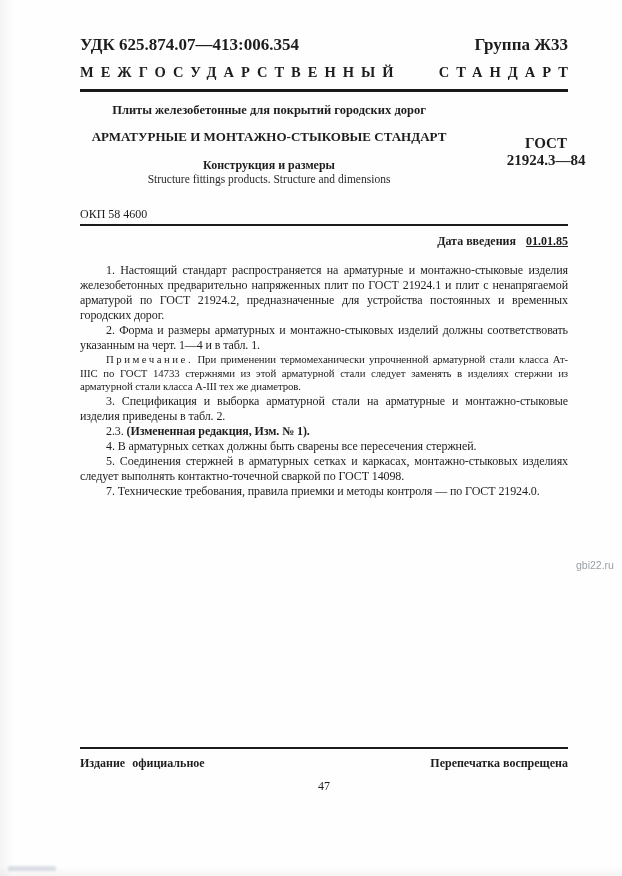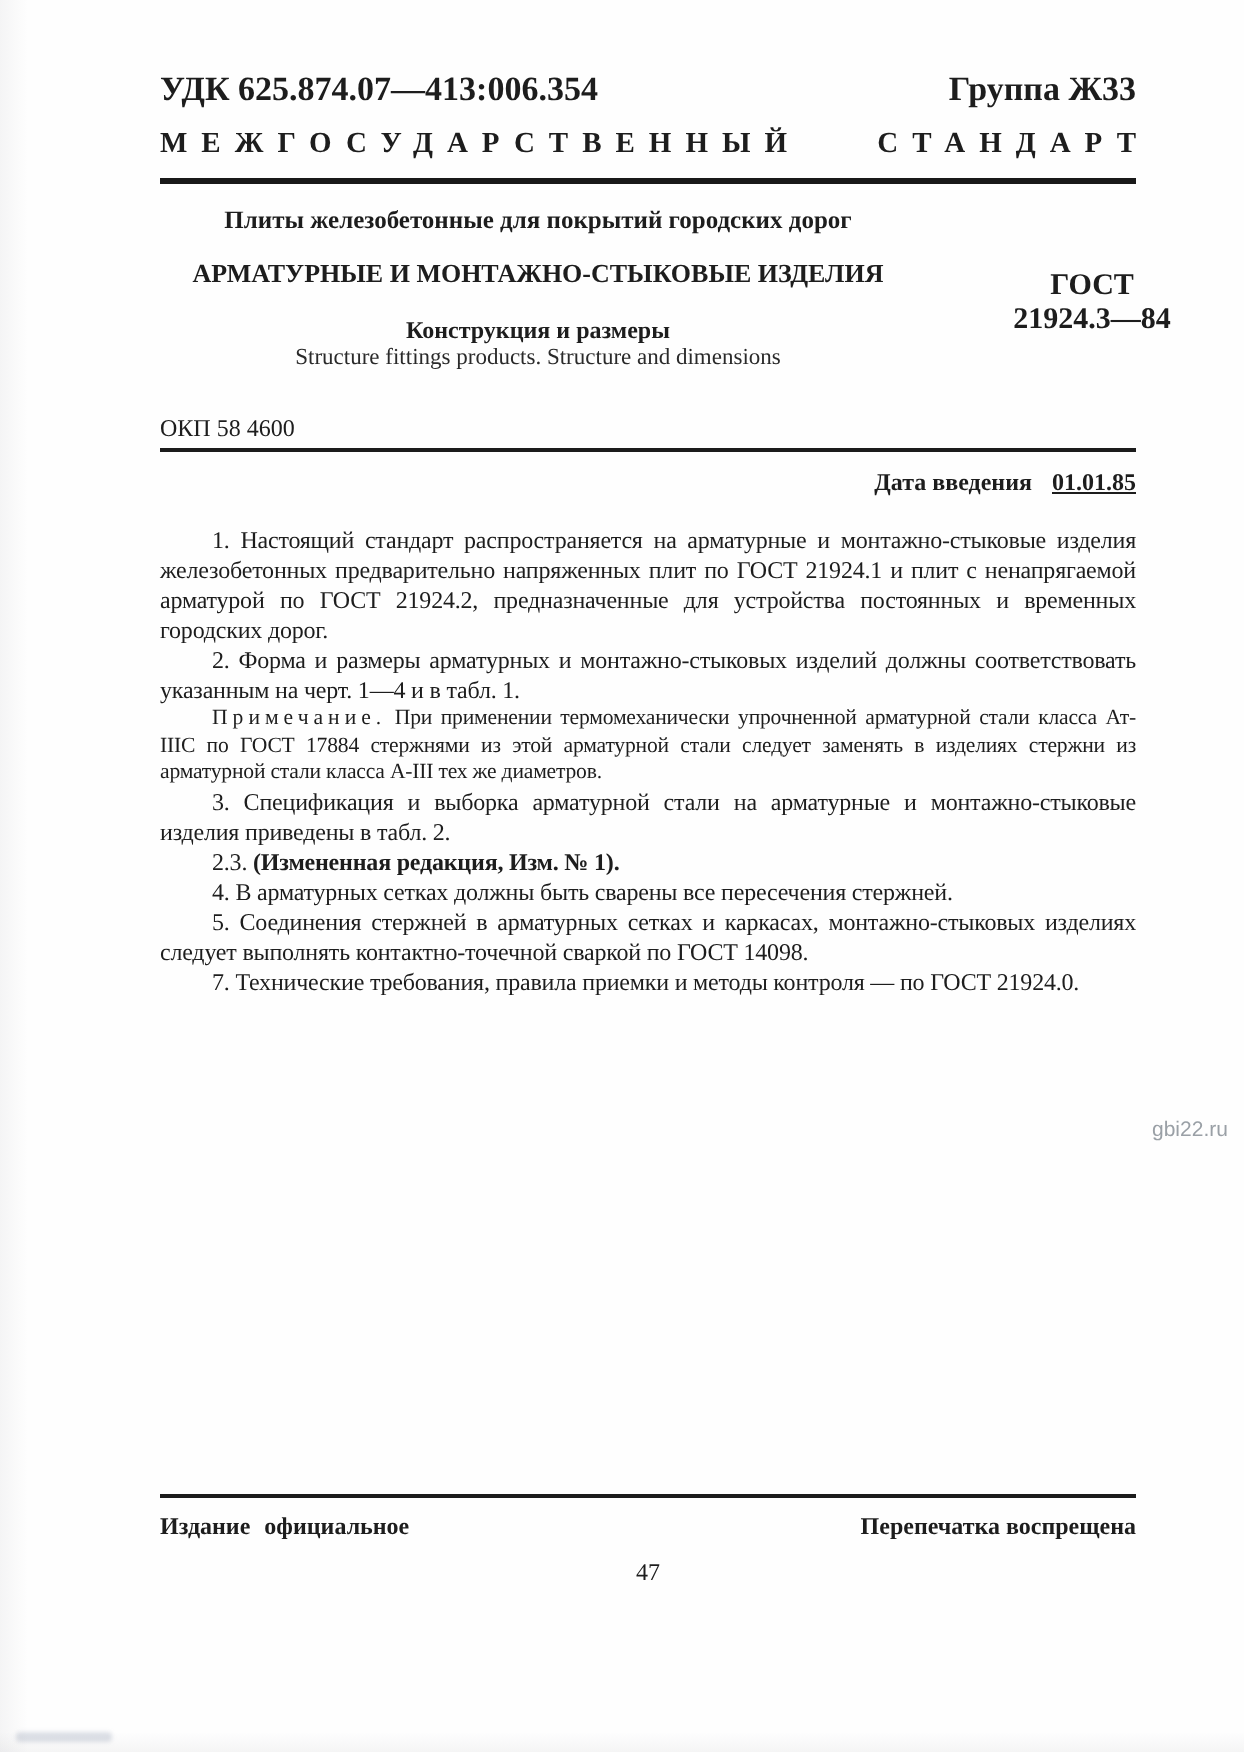--- a/index.html
+++ b/index.html
@@ -102,42 +102,42 @@
 
   <div class="standard-row">
     <span>МЕЖГОСУДАРСТВЕННЫЙ</span>
     <span>СТАНДАРТ</span>
   </div>
 
   <div class="rule-thick"></div>
 
   <div class="title-col">
     <div class="t1">Плиты железобетонные для покрытий городских дорог</div>
-    <div class="t2">АРМАТУРНЫЕ И МОНТАЖНО-СТЫКОВЫЕ ИЗДЕЛИЯ</div>
+    <div class="t2">АРМАТУРНЫЕ И МОНТАЖНО-СТЫКОВЫЕ СТАНДАРТ</div>
     <div class="t3">Конструкция и размеры</div>
     <div class="en2">Structure fittings products. Structure and dimensions</div>
   </div>
 
   <div class="gost-block">
     <div>ГОСТ</div>
     <div>21924.3—84</div>
   </div>
 
   <div class="okp">ОКП 58 4600</div>
 
   <div class="rule-thin rule-okp"></div>
 
   <div class="date-row">
     <span>Дата введения</span><span class="date-value">01.01.85</span>
   </div>
 
   <div class="body-text">
     <p>1. Настоящий стандарт распространяется на арматурные и монтажно-стыковые изделия железобетонных предварительно напряженных плит по ГОСТ 21924.1 и плит с ненапрягаемой арматурой по ГОСТ 21924.2, предназначенные для устройства постоянных и временных городских дорог.</p>
     <p>2. Форма и размеры арматурных и монтажно-стыковых изделий должны соответствовать указанным на черт. 1—4 и в табл. 1.</p>
-    <p class="note"><span class="note-label">Примечание.</span><span> При применении термомеханически упрочненной арматурной стали класса Ат-IIIC по ГОСТ 17884 стержнями из этой арматурной стали следует заменять в изделиях стержни из арматурной стали класса А-III тех же диаметров.</span></p>
+    <p class="note"><span class="note-label">Примечание.</span><span> При применении термомеханически упрочненной арматурной стали класса Ат-IIIC по ГОСТ 14733 стержнями из этой арматурной стали следует заменять в изделиях стержни из арматурной стали класса А-III тех же диаметров.</span></p>
     <p>3. Спецификация и выборка арматурной стали на арматурные и монтажно-стыковые изделия приведены в табл. 2.</p>
     <p><span>2.3. </span><span class="bold">(Измененная редакция, Изм. № 1).</span></p>
     <p>4. В арматурных сетках должны быть сварены все пересечения стержней.</p>
     <p>5. Соединения стержней в арматурных сетках и каркасах, монтажно-стыковых изделиях следует выполнять контактно-точечной сваркой по ГОСТ 14098.</p>
     <p>7. Технические требования, правила приемки и методы контроля — по ГОСТ 21924.0.</p>
   </div>
 
   <div class="watermark">gbi22.ru</div>
 
   <div class="rule-thin rule-footer"></div>

